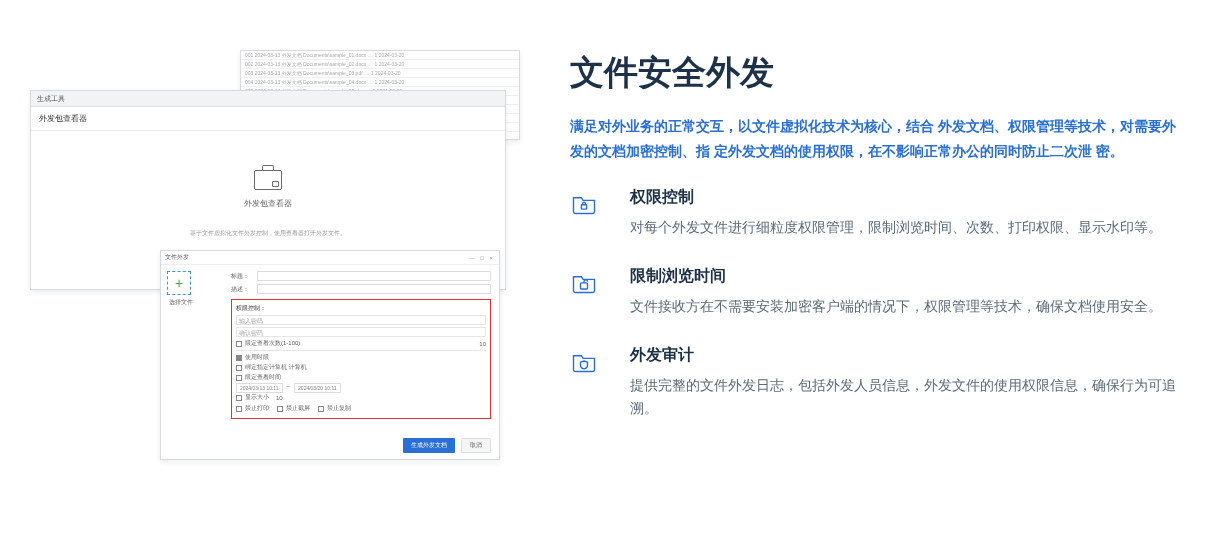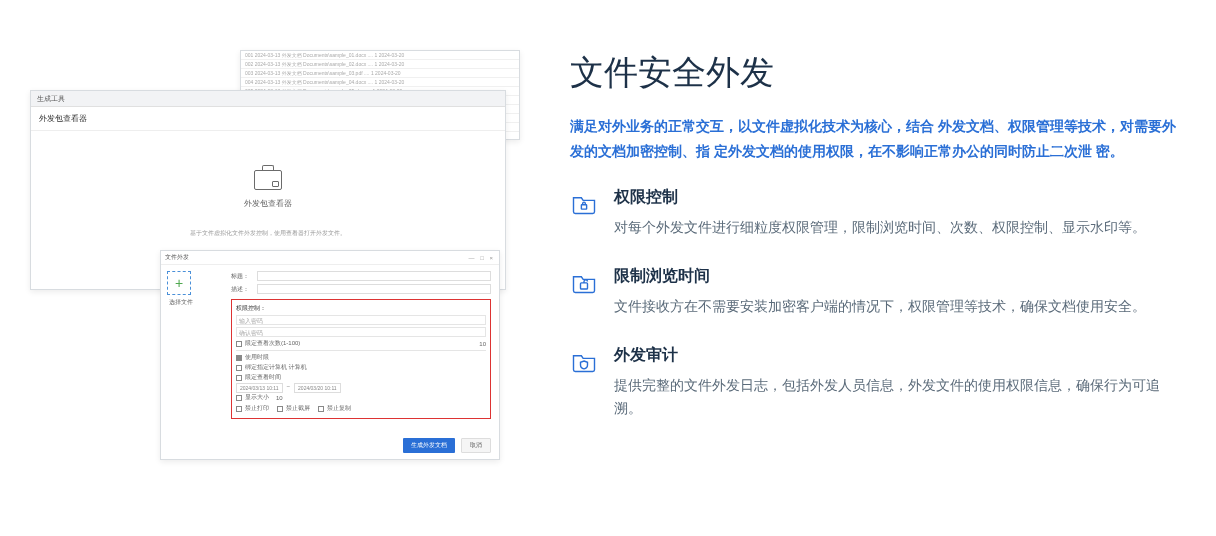--- a/index.html
+++ b/index.html
@@ -181,34 +181,34 @@
     }
     .btn-default {
       background:#f5f5f5; border:1px solid #ddd;
       font-size:6px; padding:2px 8px; color:#555;
       border-radius:1px;
     }
 
     
     .main-title {
       font-size: 34px;
-      font-weight: 400;
+      font-weight: 700;
       color: #1d3148;
       margin-bottom: 18px;
     }
     .main-desc {
       font-size: 14px;
       color: #2a6fd6;
       font-weight: 600;
       line-height: 1.75;
       margin-bottom: 24px;
     }
     .feature {
       display: flex;
-      gap: 16px;
+      gap: 32px;
       margin-bottom: 26px;
     }
     .feature-icon {
       width: 28px;
       height: 28px;
       flex-shrink: 0;
       margin-top: 2px;
     }
     .feature-text h3 {
       font-size: 16px;
@@ -339,21 +339,21 @@
     <div class="feature">
       <div class="feature-icon">
         <svg viewBox="0 0 32 32" fill="none" stroke="#2a6fd6" stroke-width="1.6">
           <path d="M4 10 h9 l2 3 h13 v13 a2 2 0 0 1 -2 2 H6 a2 2 0 0 1 -2 -2 Z"></path>
           <rect x="13" y="18" width="6" height="5" rx="0.5"></rect>
           <path d="M14.5 18 v-1.5 a1.5 1.5 0 0 1 3 0 V18"></path>
         </svg>
       </div>
       <div class="feature-text">
         <h3>权限控制</h3>
-        <p>对每个外发文件进行细粒度权限管理，限制浏览时间、次数、权限控制、显示水印等。</p>
+        <p>对每个外发文件进行细粒度权限管理，限制浏览时间、次数、打印权限、显示水印等。</p>
       </div>
     </div>
 
     <div class="feature">
       <div class="feature-icon">
         <svg viewBox="0 0 32 32" fill="none" stroke="#2a6fd6" stroke-width="1.6">
           <path d="M4 10 h9 l2 3 h13 v13 a2 2 0 0 1 -2 2 H6 a2 2 0 0 1 -2 -2 Z"></path>
           <rect x="12" y="17" width="8" height="7" rx="1"></rect>
           <path d="M16 17 v-1.5 a2 2 0 0 1 4 0"></path>
         </svg>

